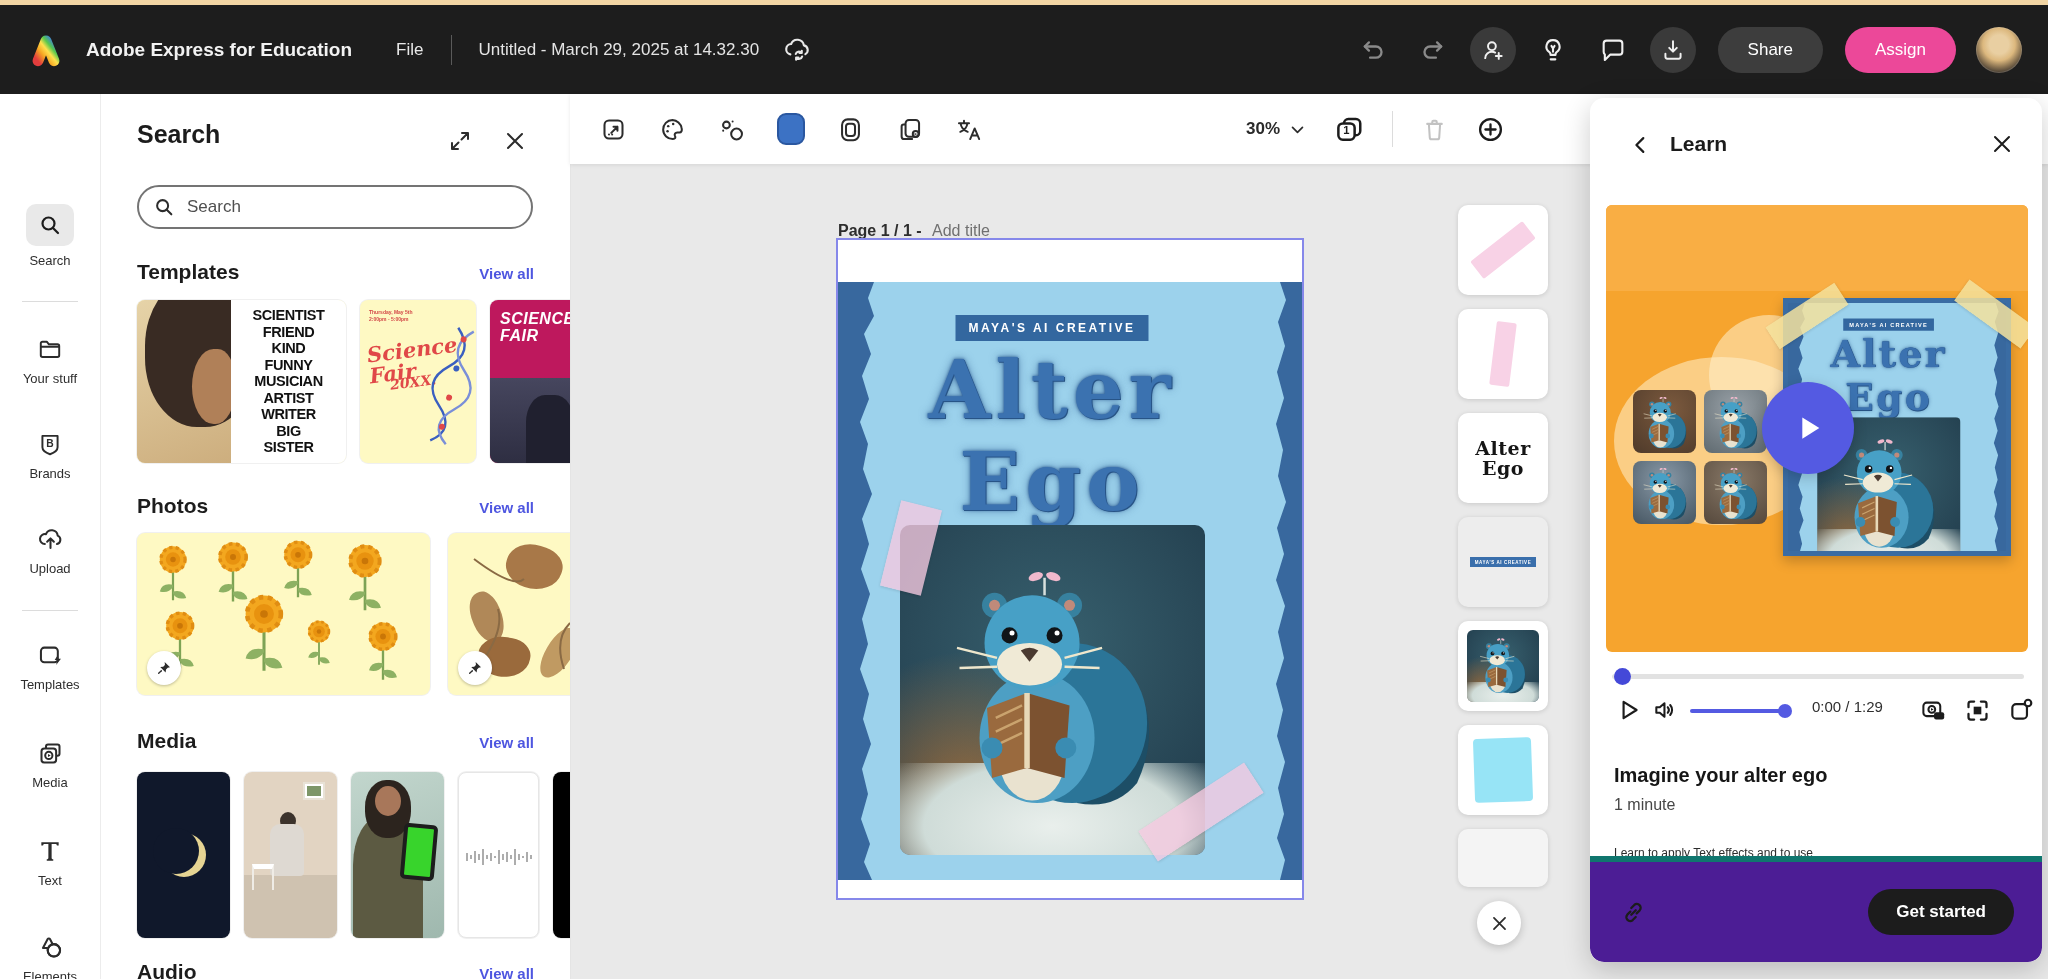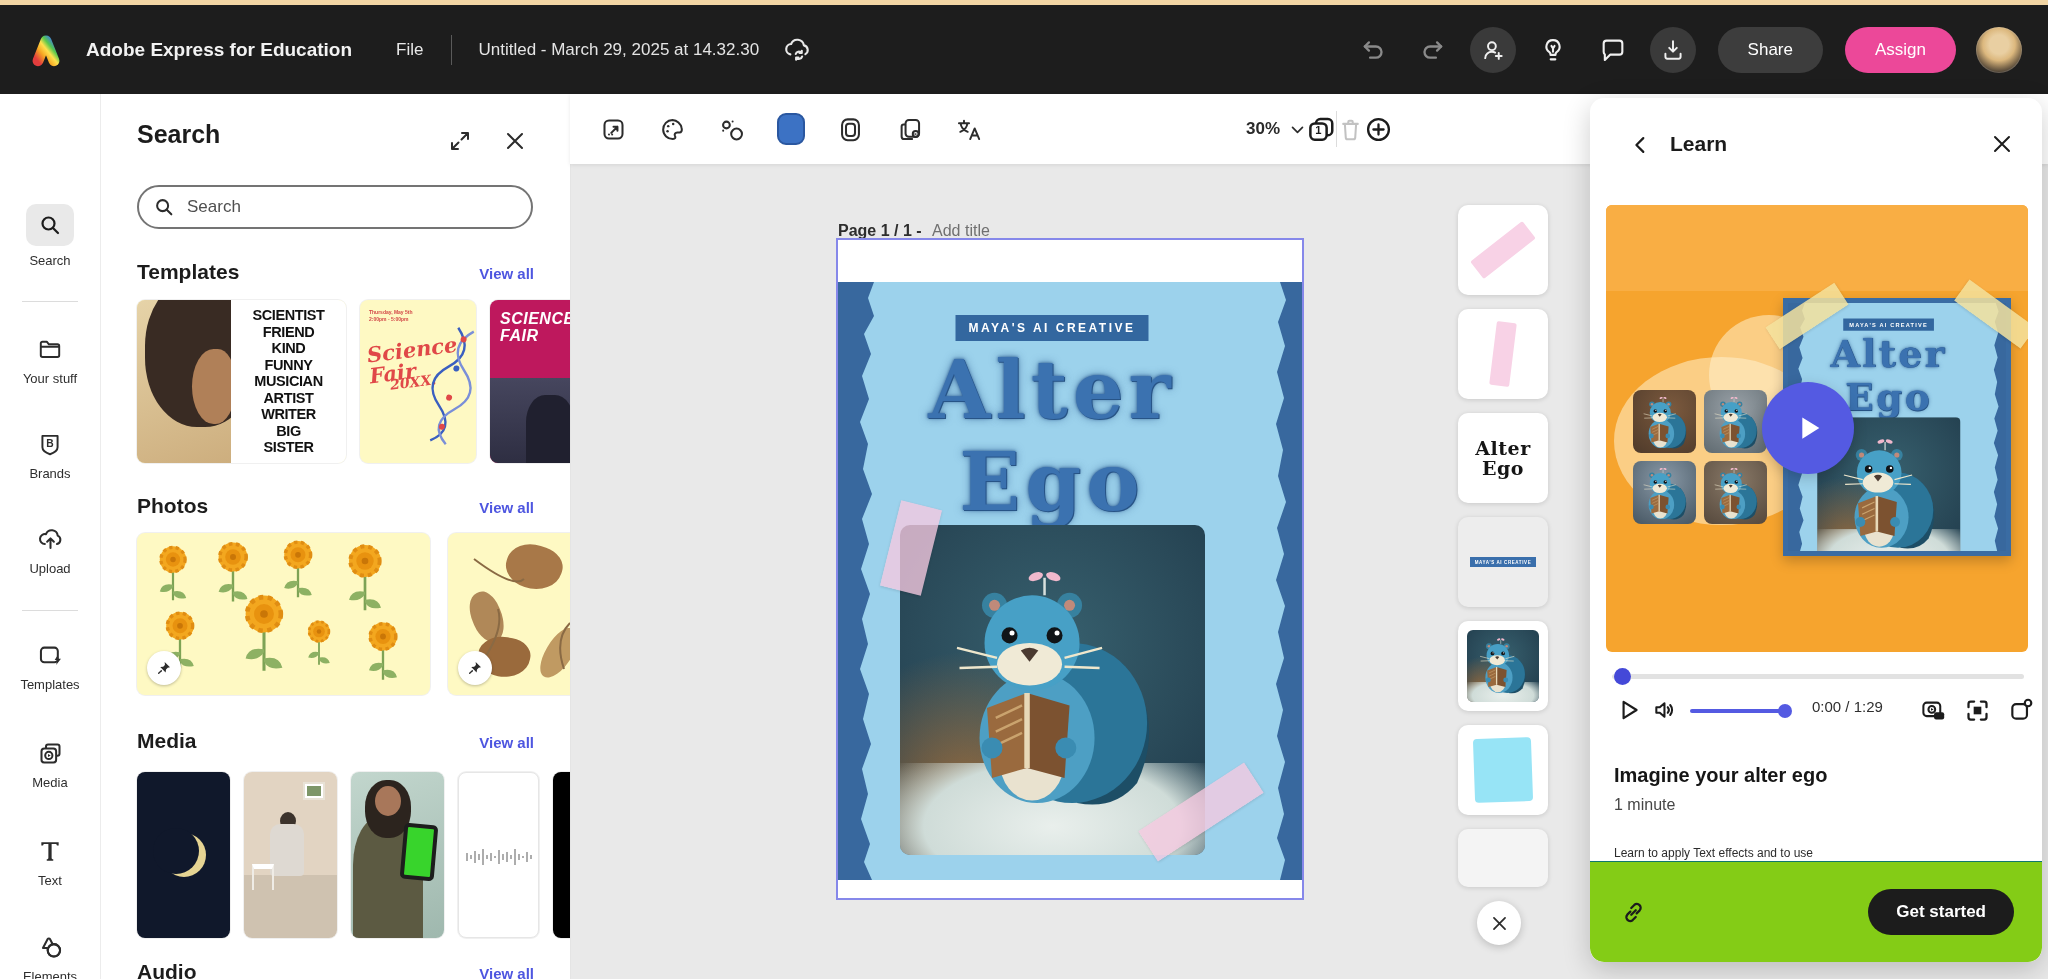--- a/index.html
+++ b/index.html
@@ -79,21 +79,21 @@
   .v3-face{position:absolute;left:24px;top:14px;width:26px;height:30px;background:#a8775a;border-radius:50%;}
   .v3-body{position:absolute;left:2px;top:44px;width:70px;height:122px;background:#5c5a42;border-radius:40% 40% 0 0;}
   .v3-phone{position:absolute;right:8px;top:52px;width:26px;height:48px;background:#38d42c;border:4px solid #1d1d1d;border-radius:5px;transform:rotate(5deg);}
   .v4{background:#fff;border:1px solid #e6e6e6;box-sizing:border-box;}
   .v5{background:#000;}
 
   
   .canvas{position:absolute;left:570px;top:94px;right:0;bottom:0;background:#e9e9e9;}
   .ctoolbar{position:absolute;left:0;top:0;right:0;height:70px;background:#fff;box-shadow:0 1px 4px rgba(0,0,0,.09);z-index:2;}
   .ct-left{position:absolute;left:30px;top:0;height:100%;display:flex;align-items:center;gap:32px;}
-  .ct-right{position:absolute;left:676px;top:0;height:100%;display:flex;align-items:center;}
+  .ct-right{position:absolute;left:676px;top:0;height:100%;display:flex;align-items:center;gap:28px;}
   .ct-btn{display:flex;align-items:center;justify-content:center;cursor:pointer;}
   .ct-swatch{width:28px;height:32px;border-radius:9px;background:#3c72c4;border:2px solid #2a57a0;box-sizing:border-box;}
   .ct-zoom{display:flex;align-items:center;gap:9px;cursor:pointer;}
   .ct-zoom .zl{font-size:17px;font-weight:bold;color:#2a2a2a;}
   .ct-vsep{width:1px;height:36px;background:#dcdcdc;}
 
   .stage{position:absolute;left:0;top:70px;right:0;bottom:0;}
   .page-label{position:absolute;left:268px;top:58px;font-size:16px;white-space:nowrap;}
   .page-label .b{font-weight:bold;color:#2d2d2d;}
   .page-label .ph{color:#707070;margin-left:6px;}
@@ -153,21 +153,21 @@
   .lp-progress{position:absolute;left:22px;right:18px;top:576px;height:5px;background:#e2e2e2;border-radius:3px;cursor:pointer;}
   .lp-progress .dot{position:absolute;left:2px;top:-6px;width:17px;height:17px;border-radius:50%;background:#4449d8;}
   .lp-controls{position:absolute;left:0;right:0;top:596px;height:34px;}
   .lp-cbtn{position:absolute;top:3px;cursor:pointer;}
   .vol-slider{position:absolute;left:100px;top:15px;width:100px;height:4px;background:#545ae2;border-radius:2px;cursor:pointer;}
   .vol-slider .dot{position:absolute;right:-2px;top:-5px;width:14px;height:14px;border-radius:50%;background:#545ae2;}
   .lp-time{position:absolute;left:222px;top:4px;font-size:15px;color:#2f2f2f;}
   .lp-vtitle{position:absolute;left:24px;top:666px;font-size:20px;font-weight:bold;color:#161616;}
   .lp-vdur{position:absolute;left:24px;top:698px;font-size:16px;color:#464646;}
   .lp-desc{position:absolute;left:24px;top:748px;font-size:12px;color:#2c2c2c;width:404px;}
-  .lp-bottom{position:absolute;left:0;right:0;bottom:0;height:100px;background:#84cc16;border-top:1px solid #0f766e;border-radius:0 0 14px 14px;z-index:3;}
+  .lp-bottom{position:absolute;left:0;right:0;bottom:0;height:100px;background:#4c1d95;border-top:6px solid #0f766e;border-radius:0 0 14px 14px;z-index:3;}
   .lp-link{position:absolute;left:30px;top:37px;cursor:pointer;}
   .lp-cta{position:absolute;right:28px;top:27px;height:46px;border-radius:23px;background:#1c1c1c;color:#fff;font-size:17px;font-weight:bold;display:flex;align-items:center;padding:0 28px;cursor:pointer;border:0;font-family:inherit;}
 </style>
 </head>
 <body>
 
 <svg width="0" height="0" style="position:absolute">
   <defs>
     <linearGradient id="rb" x1="0" y1="1" x2="1" y2="0">
       <stop offset="0" stop-color="#e23d3d"></stop>

